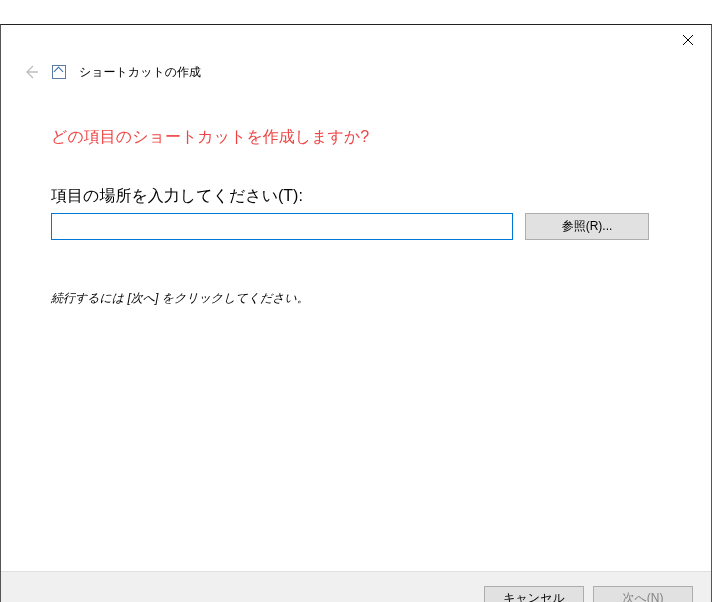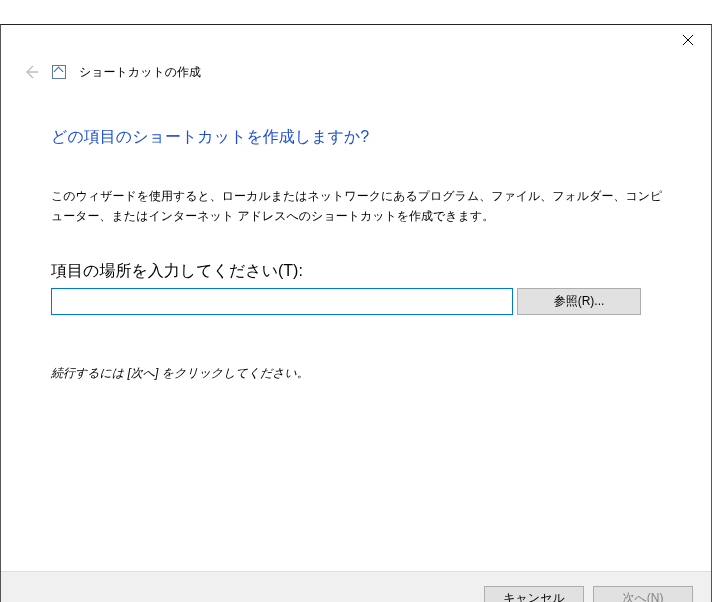--- a/index.html
+++ b/index.html
@@ -68,37 +68,37 @@
   }
   .header-title {
     font-size: 12px;
     color: #000;
   }
   .content {
     flex: 1;
     padding: 42px 48px 0 50px;
   }
   .heading {
-    color: #1d4ed8;
+    color: #ef4444;
     font-size: 16px;
     font-weight: 400;
     margin: 0 0 38px 0;
   }
   .desc {
     font-size: 12px;
     line-height: 1.7;
     margin: 0 0 34px 0;
   }
   .field-label {
     font-size: 16px;
     margin-bottom: 6px;
   }
   .input-row {
     display: flex;
-    gap: 4px;
+    gap: 12px;
     align-items: flex-end;
     margin-bottom: 50px;
   }
   .text-input {
     width: 462px;
     height: 27px;
     border: 1px solid #0078d7;
     padding: 2px 6px;
     font-family: inherit;
     font-size: 12px;
@@ -162,21 +162,20 @@
       <svg viewBox="0 0 16 16">
         <path d="M10 2 L4 8 L10 14 M4 8 L15 8" stroke="currentColor" stroke-width="1.4" fill="none"></path>
       </svg>
     </span>
     <span class="mini-icon"></span>
     <span class="header-title">ショートカットの作成</span>
   </div>
 
   <div class="content">
     <h1 class="heading">どの項目のショートカットを作成しますか?</h1>
-    <p class="desc">このウィザードを使用すると、ローカルまたはネットワークにあるプログラム、ファイル、フォルダー、コンピューター、またはインターネット アドレスへのショートカットを作成できます。</p>
     <div class="field-label">項目の場所を入力してください(T):</div>
     <div class="input-row">
       <input type="text" class="text-input" value="" style="">
       <button class="browse-btn">参照(R)...</button>
     </div>
     <div class="continue-text">続行するには [次へ] をクリックしてください。</div>
   </div>
 
   <div class="footer">
     <button class="footer-btn">キャンセル</button>

